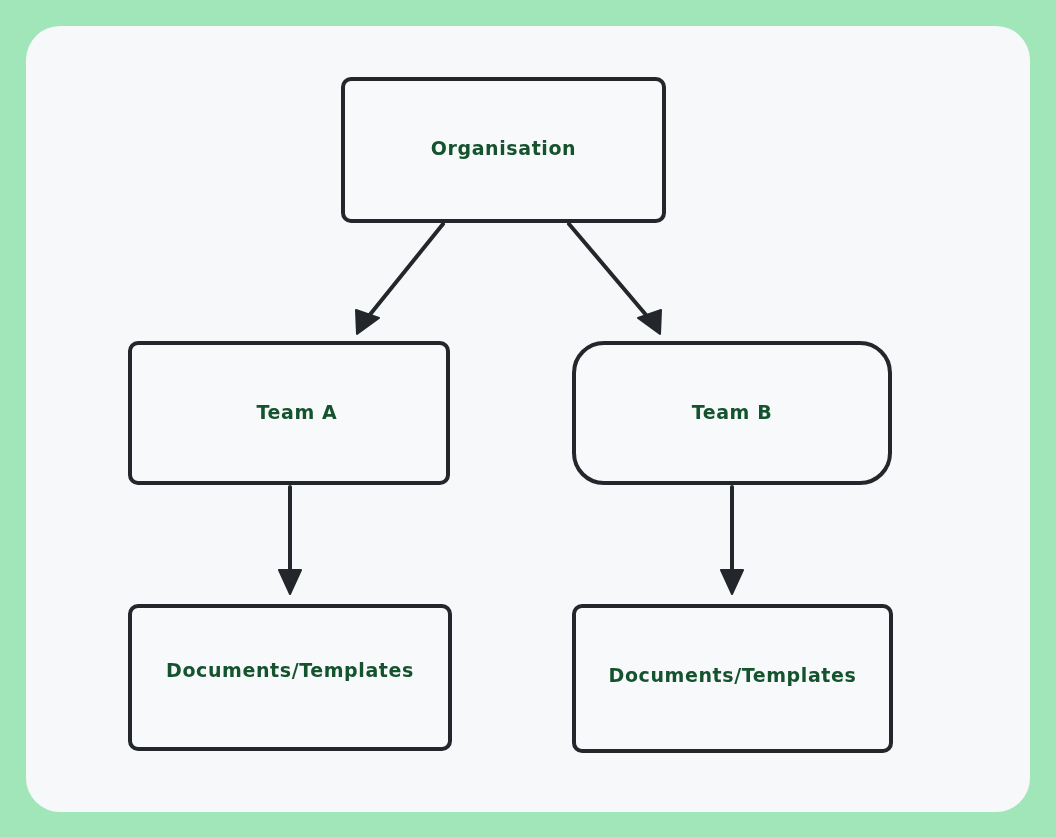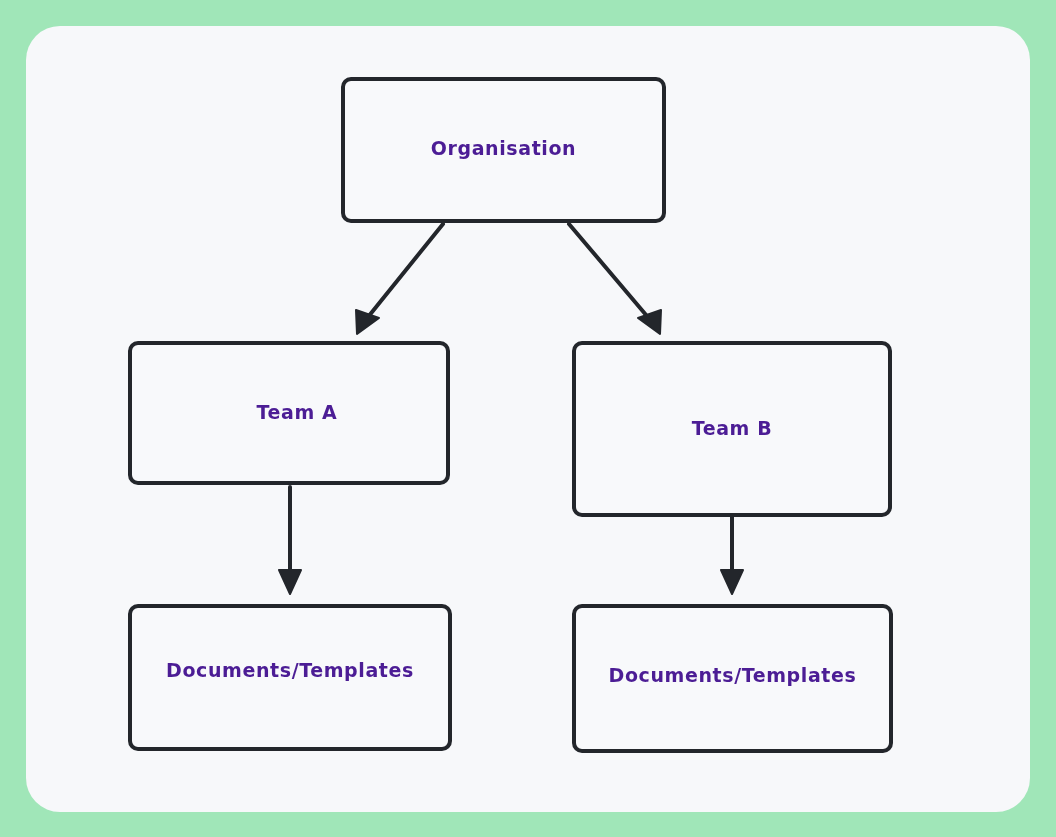--- a/index.html
+++ b/index.html
@@ -51,21 +51,21 @@
     display: flex;
     align-items: center;
     justify-content: center;
   }
 
   .node-label {
     font-family: "DejaVu Sans", "Liberation Sans", sans-serif;
     font-weight: bold;
     font-size: 19px;
     letter-spacing: 0.6px;
-    color: #4c1d95;
+    color: #14532d;
     text-align: center;
     white-space: nowrap;
     user-select: none;
   }
 
   
   #node-organisation {
     left: 341px;
     top: 77px;
     width: 325px;
@@ -83,21 +83,22 @@
     padding-left: 16px;
   }
   #node-team-a .node-label {
     transform: translateY(-1px);
   }
 
   #node-team-b {
     left: 572px;
     top: 341px;
     width: 320px;
-    height: 176px;
+    height: 144px;
+    border-radius: 32px;
   }
   #node-team-b .node-label {
     transform: translateY(-1px);
   }
 
   #node-documents-a {
     left: 128px;
     top: 604px;
     width: 324px;
     height: 147px;

